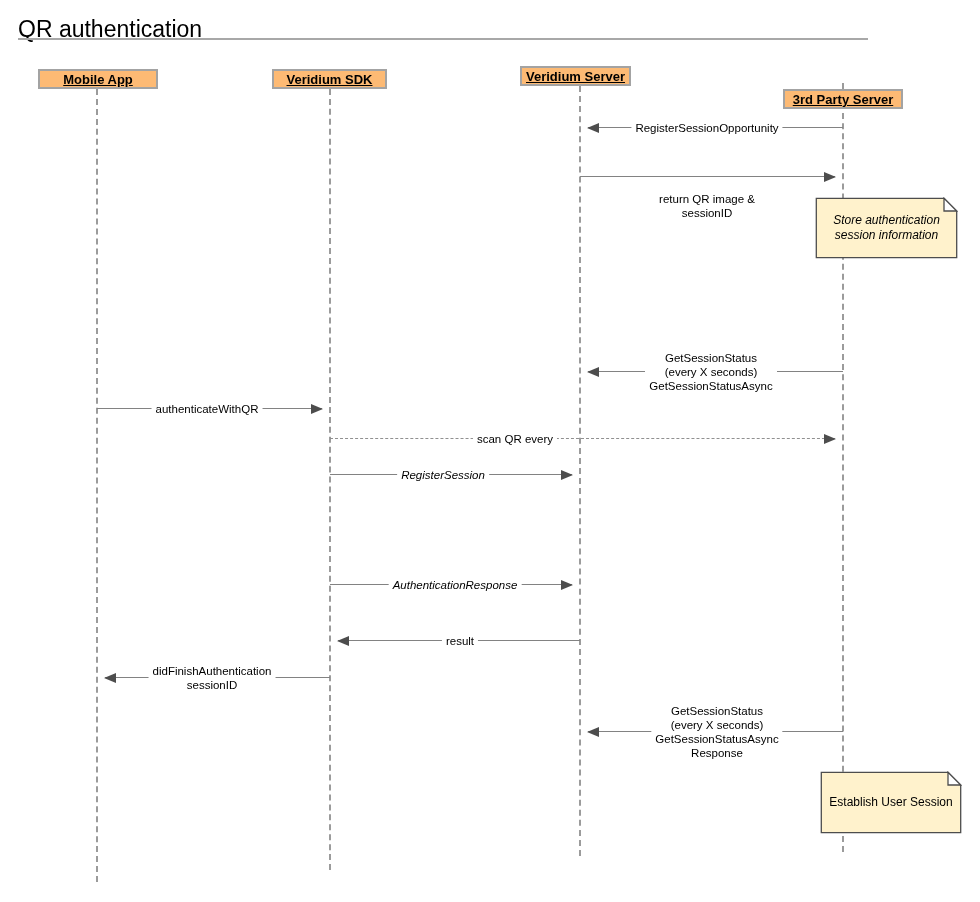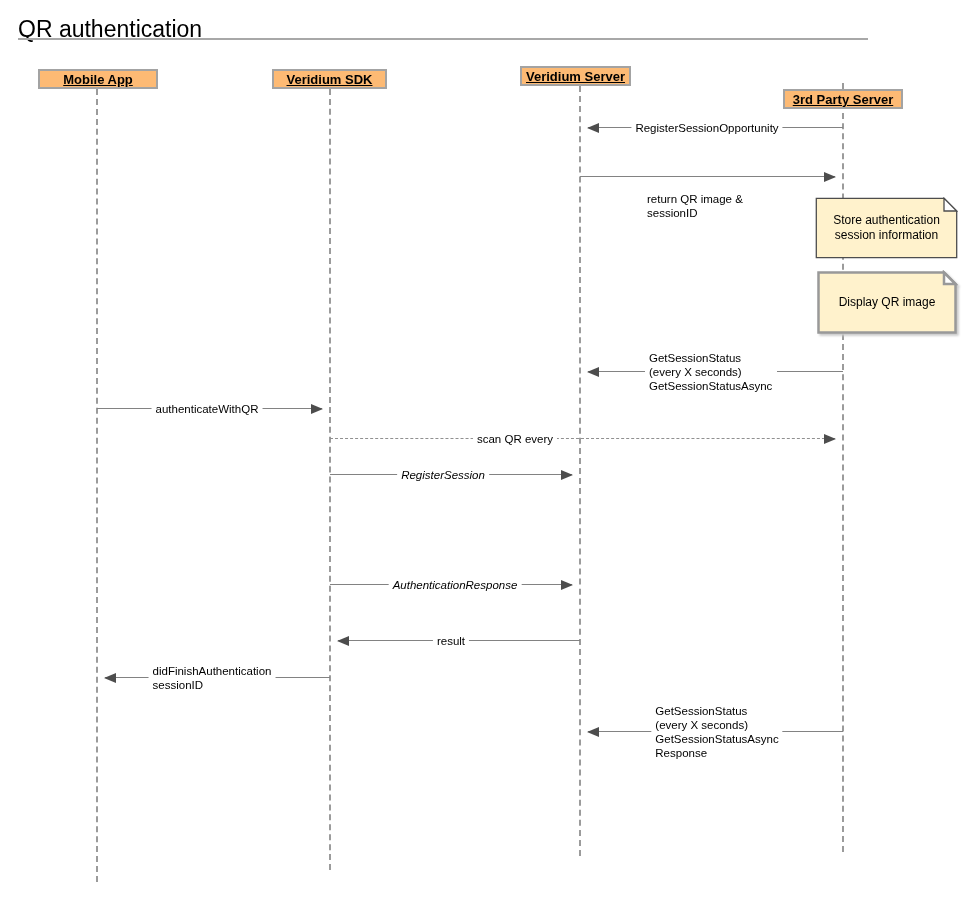--- a/index.html
+++ b/index.html
@@ -34,21 +34,21 @@
     border-left:12px solid #4d4d4d;
   }
   .msg .arrow-left {
     position:absolute; left:-1px; top:-4.2px; width:0; height:0;
     border-top:5px solid transparent; border-bottom:5px solid transparent;
     border-right:12px solid #4d4d4d;
   }
   .msg .label {
     position:absolute; top:1px; transform:translate(-50%,-50%);
     background:#ffffff; padding:0 4px; font-size:11.5px; line-height:14px;
-    white-space:pre-line; color:#000;
+    white-space:pre-line; text-align:center; color:#000;
   }
   .note {
     position:absolute; display:flex; align-items:center; justify-content:center;
     text-align:center; font-size:12px; line-height:15px; color:#000;
   }
   .note .note-svg { position:absolute; inset:0; }
   .note.shadowed .note-svg { filter:drop-shadow(2px 2px 1px #c9c9c9); }
   .note .note-text { position:relative; z-index:1; padding:0 8px; white-space:pre-line; }
 </style>
 </head>
@@ -116,49 +116,49 @@
 
   <div class="msg" style="left:330px; top:584px; width:242px;">
     <div class="line"></div>
     <div class="arrow-right"></div>
     <span class="label" style="left:125px;font-style:italic;">AuthenticationResponse</span>
   </div>
 
   <div class="msg" style="left:338px; top:640px; width:242px;">
     <div class="line"></div>
     <div class="arrow-left"></div>
-    <span class="label" style="left:113px;">result</span>
+    <span class="label" style="left:122px;">result</span>
   </div>
 
   <div class="msg" style="left:105px; top:677px; width:225px;">
     <div class="line"></div>
     <div class="arrow-left"></div>
     <span class="label" style="left:107px;">didFinishAuthentication
 sessionID</span>
   </div>
 
   <div class="msg" style="left:588px; top:731px; width:255px;">
     <div class="line"></div>
     <div class="arrow-left"></div>
     <span class="label" style="left:129px;">GetSessionStatus (every X seconds)
 GetSessionStatusAsync Response</span>
   </div>
 
-  <div class="note" style="left:815px; top:197px; width:143px; height:62px;">
+  <div class="note" style="left:815px; top:197px; width:143px; height:62px;font-style:italic;">
       <svg class="note-svg" width="143" height="62" viewBox="0 0 143 62">
         <polygon points="1.3,1.3 129,1.3 141.7,14 141.7,60.7 1.3,60.7" fill="#fff2cc" stroke="#4d4d4d" stroke-width="1.3"></polygon>
         <polygon points="129,1.3 141.7,14 129,14" fill="#ffffff" stroke="#4d4d4d" stroke-width="1.3"></polygon>
       </svg>
     <span class="note-text">Store authentication
 session information</span>
   </div>
 
-  <div class="note shadowed" style="left:816px; top:270px; width:142px; height:65px;">
-      <svg class="note-svg" width="142" height="65" viewBox="0 0 142 65">
-        <polygon points="2.5,2.5 128,2.5 139.5,14 139.5,62.5 2.5,62.5" fill="#fff2cc" stroke="#999999" stroke-width="2.5"></polygon>
-        <polygon points="128,2.5 139.5,14 128,14" fill="#ffffff" stroke="#999999" stroke-width="2.5"></polygon>
-      </svg>
-    <span class="note-text">Display QR image</span>
-  </div>
 
 
+  <div class="note" style="left:820px; top:771px; width:142px; height:63px;">
+      <svg class="note-svg" width="142" height="63" viewBox="0 0 142 63">
+        <polygon points="1.3,1.3 128,1.3 140.7,14 140.7,61.7 1.3,61.7" fill="#fff2cc" stroke="#4d4d4d" stroke-width="1.3"></polygon>
+        <polygon points="128,1.3 140.7,14 128,14" fill="#ffffff" stroke="#4d4d4d" stroke-width="1.3"></polygon>
+      </svg>
+    <span class="note-text">Establish User Session</span>
+  </div>
 
 </div>
 
 </body></html>

